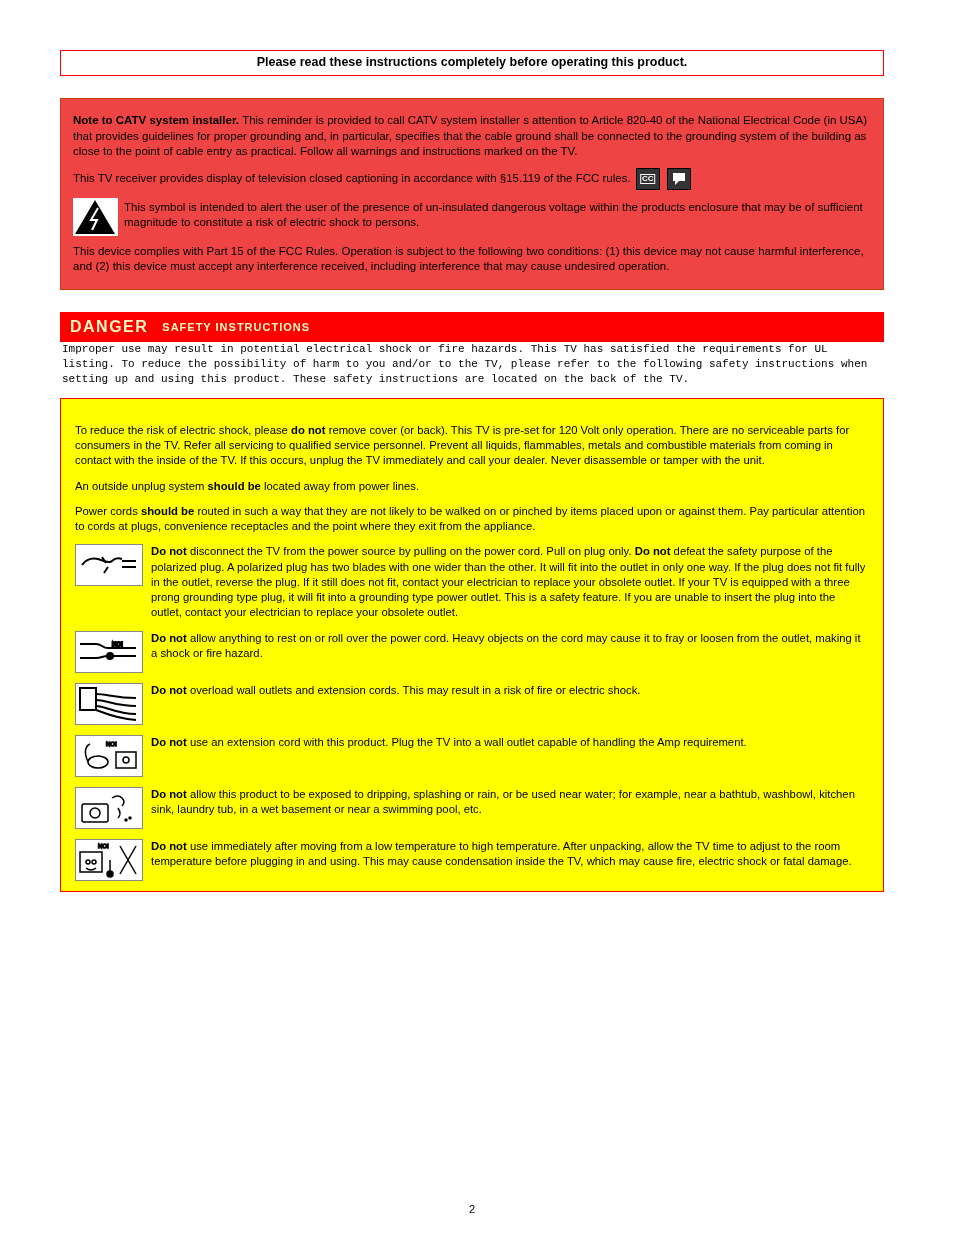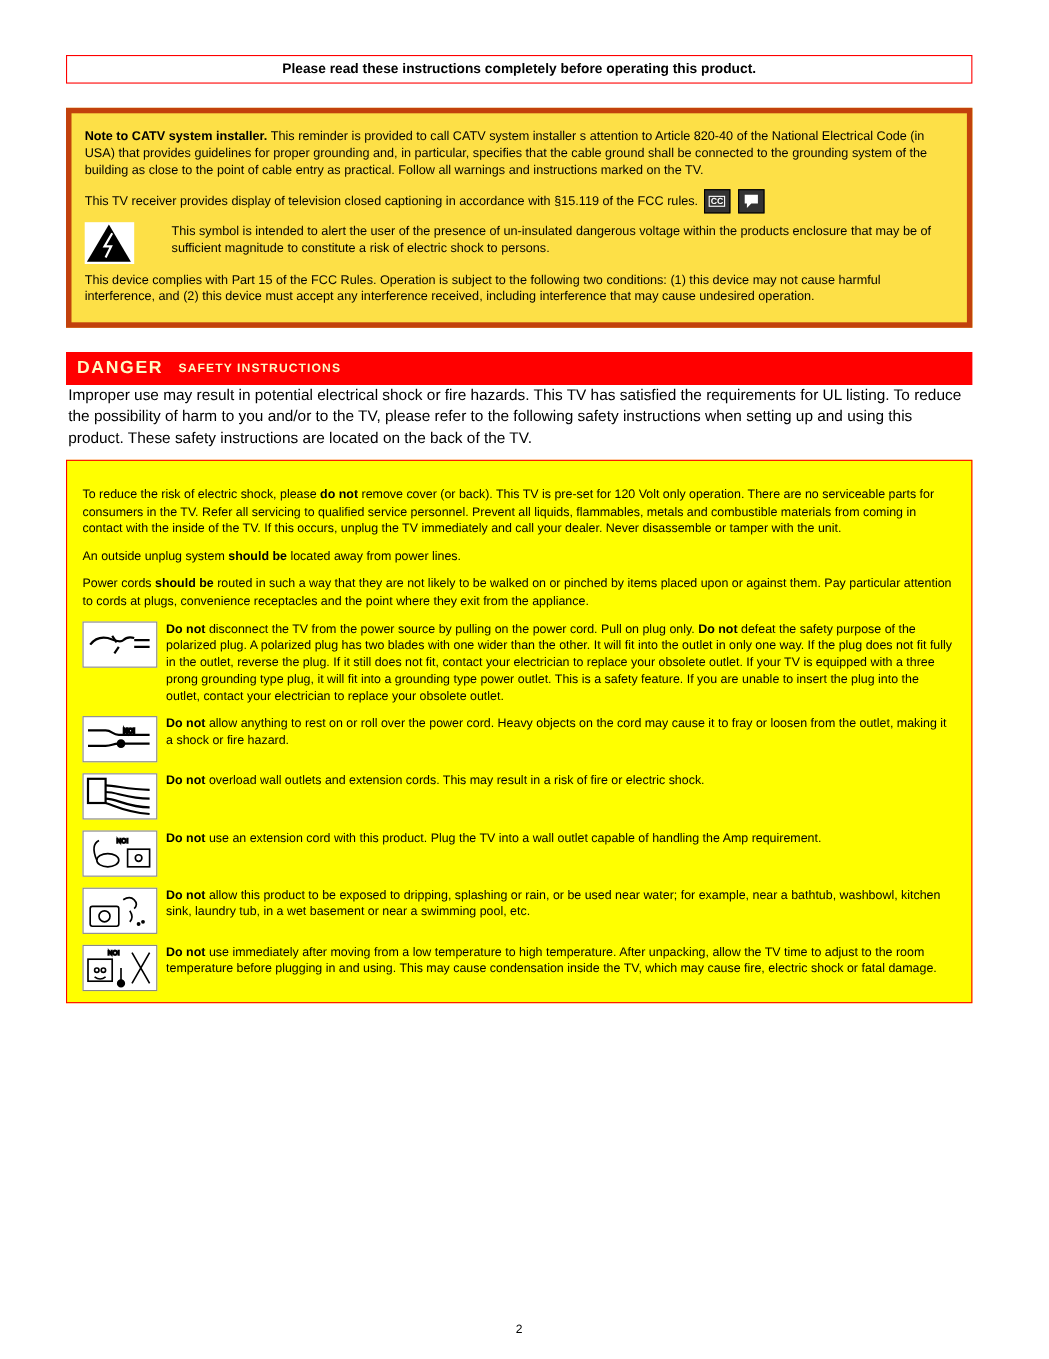--- a/index.html
+++ b/index.html
@@ -19,22 +19,22 @@
   }
   .redbox {
     border: 1.5px solid #ff0000;
     padding: 4px 12px 6px 12px;
     margin: 0 0 22px 0;
     text-align: center;
     font-size: 12.5px;
     font-weight: bold;
   }
   .yellowbox {
-    background: #fde047;
-    border: 5px solid #c2410c;
+    background: #ef4444;
+    border: 1px solid #c2410c;
     padding: 14px 12px 14px 12px;
     margin-bottom: 22px;
     font-size: 11.5px;
     line-height: 1.35;
     position: relative;
   }
   .yellowbox .first {
     margin-bottom: 8px;
   }
   .greybox {
@@ -89,23 +89,24 @@
     letter-spacing: 1px;
     margin-left: 8px;
     vertical-align: 1px;
   }
   .danger-sub {
     font-size: 13px;
     font-weight: bold;
     margin: 14px 2px 6px 2px;
   }
   .danger-text {
-    font-size: 14px;
+    font-size: 11px;
     line-height: 1.4;
     margin: 0 2px 10px 2px;
+    font-family: Liberation Mono, monospace;
   }
   .yellowlarge {
     background: #ffff00;
     border: 1px solid #ff0000;
     padding: 14px 14px 10px 14px;
     font-size: 11.3px;
     line-height: 1.35;
   }
   .row {
     display: flex;
@@ -128,21 +129,21 @@
   .row .rowtext {
     flex: 1;
   }
   .pagenum {
     position: absolute;
     bottom: 20px;
     left: 50%;
     transform: translateX(-50%);
     font-size: 11px;
   }
-  .bolt-row { display:flex; align-items:flex-start;gap:28px; }
+  .bolt-row { display:flex; align-items:flex-start; }
   .bolt-row .bolt-text { flex:1; padding-top:2px; }
 </style>
 </head>
 <body>
 
 <div class="page">
 
   <div class="redbox">
     <span>Please read these instructions completely before operating this product.</span>
   </div>

